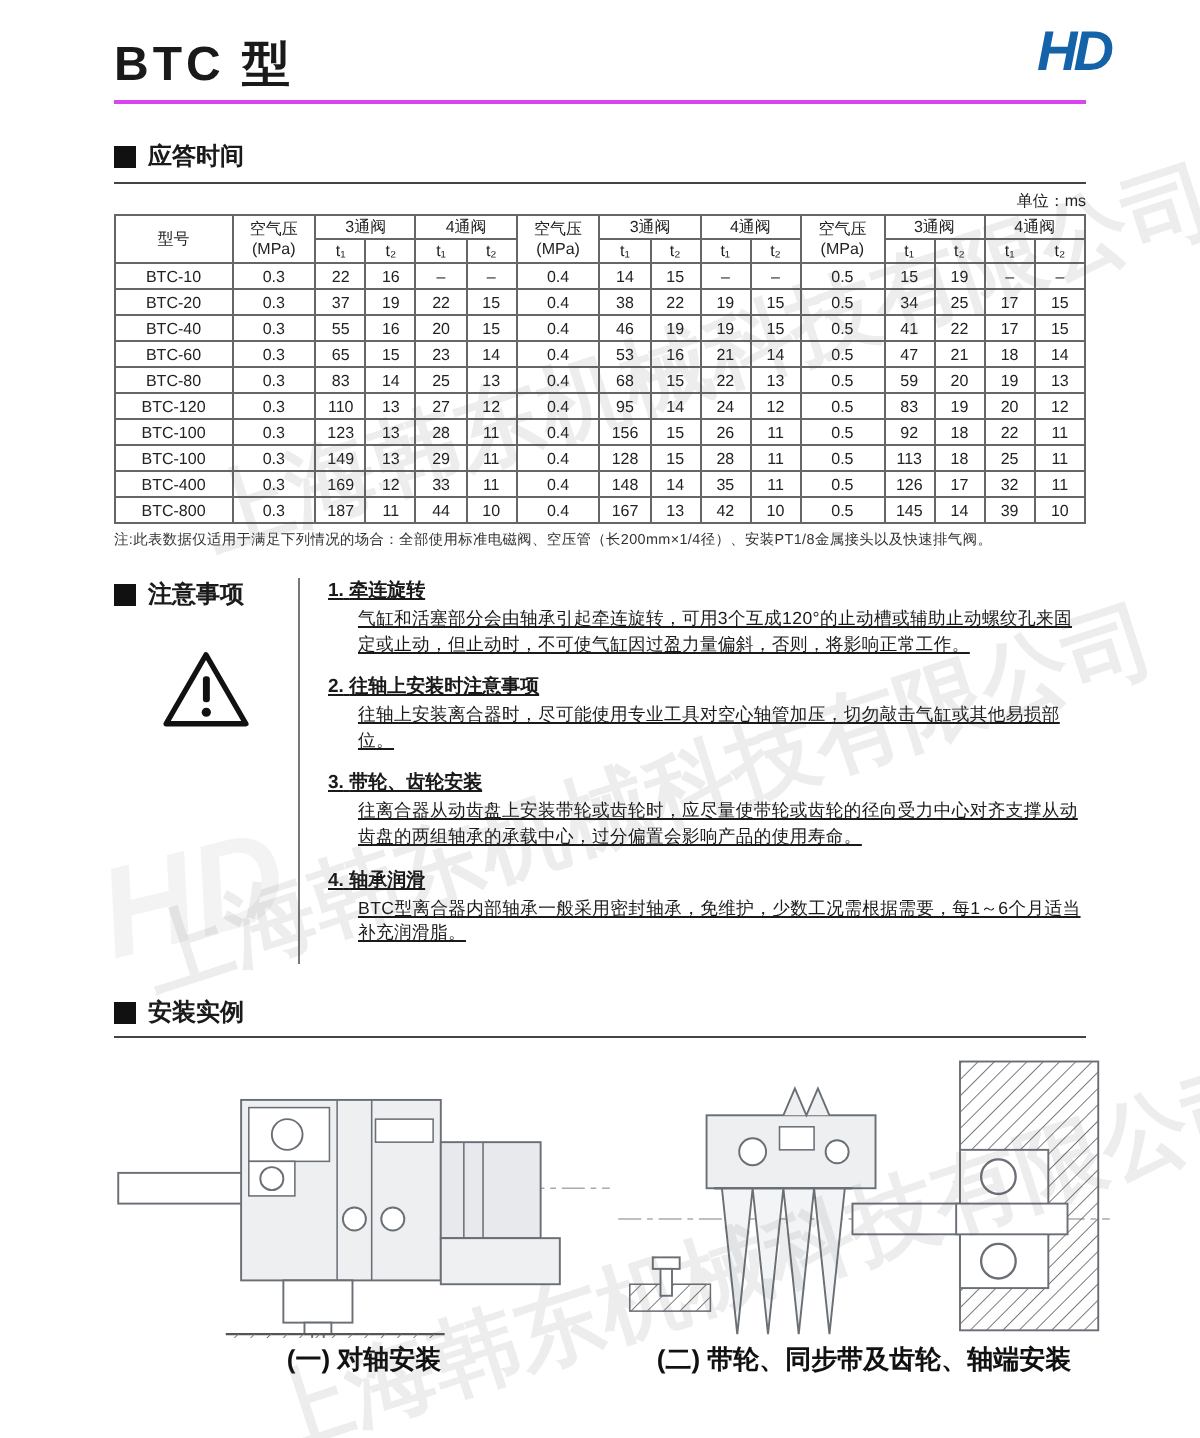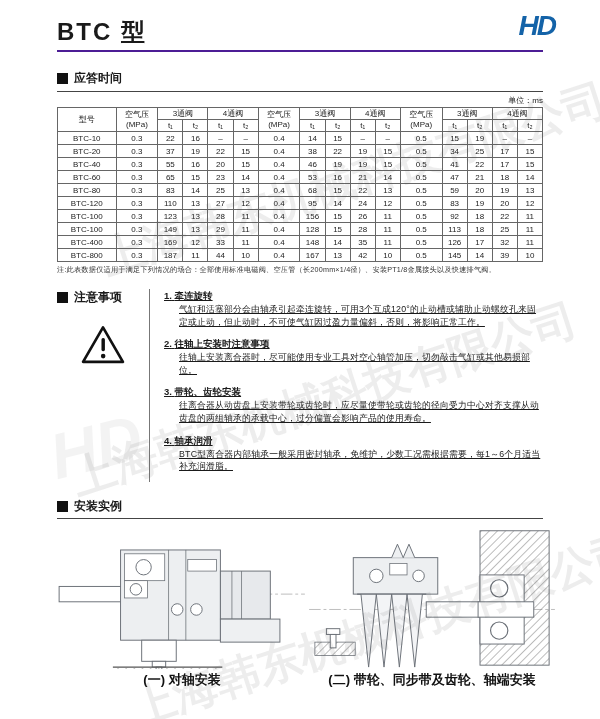--- a/index.html
+++ b/index.html
@@ -7,21 +7,21 @@
   .page { position:relative; width:600px; height:719px; padding:10px 57px 0 57px; }
 
   
   .wm { position:absolute; color:rgba(80,80,80,0.10); font-weight:bold; white-space:nowrap; pointer-events:none; z-index:5; }
   .wm-1 { top:150px; left:90px; font-size:44px; transform:rotate(-18deg); }
   .wm-2 { top:370px; left:60px; font-size:44px; transform:rotate(-18deg); }
   .wm-3 { top:600px; left:120px; font-size:44px; transform:rotate(-18deg); }
   .wm-hd { top:410px; left:50px; font-size:64px; font-style:italic; color:rgba(80,80,80,0.07); transform:rotate(-14deg); }
 
   
-  .hdr { position:relative; height:42px; border-bottom:2px solid #4c1d95; }
+  .hdr { position:relative; height:42px; border-bottom:2px solid #d946ef; }
   .title { font-size:24px; font-weight:bold; letter-spacing:2px; padding-top:6px; }
   .logo { position:absolute; right:-12px; top:0; font-size:28px; font-weight:bold; font-style:italic; letter-spacing:-2px; }
 
   
   .sec { display:flex; align-items:center; gap:6px; font-size:12px; font-weight:bold; }
   .sq { width:11px; height:11px; background:#111; display:inline-block; }
   .rule { border-bottom:1.2px solid #444; }
 
   
   .sec-resp { margin-top:18px; }

